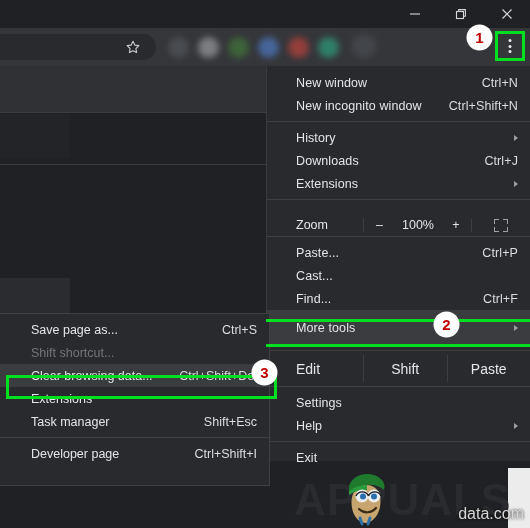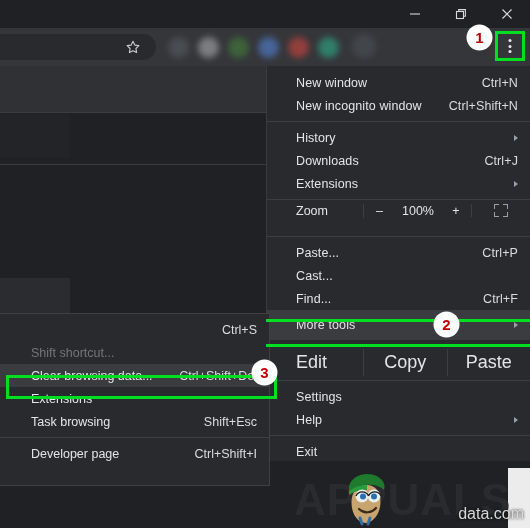--- a/index.html
+++ b/index.html
@@ -137,21 +137,21 @@
     border-top: 3.5px solid transparent;
     border-bottom: 3.5px solid transparent;
   }
   .sep {
     height: 1px; background: #3d3e41; margin: 4px 0;
   }
   .spacer-top { height: 5px; }
 
   
   .zoom-row {
-    height: 28px; display: flex; align-items: flex-start;
+    height: 28px; display: flex; align-items: flex-end;
     font-size: 12.5px; color: #e3e5e8;
   }
   .zoom-label { display: flex; align-items: center; padding-left: 29px; flex: 0 0 96px; }
   .zcell {
     border-left: 1px solid #3d3e41;
     display: flex; align-items: center; justify-content: center;
   }
   .z-minus { flex: 0 0 32px; }
   .z-val   { flex: 0 0 46px; border-left: none; }
   .z-plus  { flex: 0 0 30px; border-left: none; }
@@ -161,34 +161,34 @@
     position: absolute; width: 5px; height: 5px; border: 1.6px solid #9aa0a6;
   }
   .fs-icon .c1 { left:0; top:0; border-right: none; border-bottom: none; }
   .fs-icon .c2 { right:0; top:0; border-left: none; border-bottom: none; }
   .fs-icon .c3 { left:0; bottom:0; border-right: none; border-top: none; }
   .fs-icon .c4 { right:0; bottom:0; border-left: none; border-top: none; }
 
   
   .edit-row {
     height: 27px; display: flex; align-items: stretch;
-    font-size: 18px; color: #e3e5e8; text-align: right;
+    font-size: 14px; color: #e3e5e8; text-align: right;
   }
   .edit-row .e-label {
     flex: 0 0 96px; display: flex; align-items: center; padding-left: 29px;
   }
   .edit-row .e-cell {
     flex: 1; display: flex; align-items: center; justify-content: center;
     border-left: 1px solid #3d3e41;
   }
 
   
   .mi.hl-more {
     background: #3b3c3f;
-    height: 30px;
+    height: 36px;
   }
   .hl-box {
     position: absolute;
     border: 3px solid #00e021;
     pointer-events: none;
   }
   #hl-moretools {
     left: 266px; top: 319px; width: 264px; height: 28px;
     border-left: none; border-right: none;
   }
@@ -387,21 +387,21 @@
     </div>
     <div class="mi hl-more">
       <span class="lbl">More tools</span>
       <span class="arrow"></span>
     </div>
 
     <div class="sep"></div>
 
     <div class="edit-row">
       <div class="e-label">Edit</div>
-      <div class="e-cell">Copy</div>
+      <div class="e-cell">Shift</div>
       <div class="e-cell">Paste</div>
     </div>
 
     <div class="sep"></div>
 
     <div class="mi">
       <span class="lbl">Settings</span>
     </div>
     <div class="mi">
       <span class="lbl">Help</span>
@@ -411,34 +411,35 @@
     <div class="sep"></div>
 
     <div class="mi">
       <span class="lbl">Exit</span>
     </div>
   </div>
 
   <div class="submenu">
     <div class="sub-top-pad"></div>
     <div class="smi">
+      <span>Save page as...</span>
       <span class="acc">Ctrl+S</span>
     </div>
     <div class="smi disabled">
       <span>Shift shortcut...</span>
     </div>
     <div class="smi active">
       <span>Clear browsing data...</span>
       <span class="acc">Ctrl+Shift+Del</span>
     </div>
     <div class="smi">
       <span>Extensions</span>
     </div>
     <div class="smi">
-      <span>Task browsing</span>
+      <span>Task manager</span>
       <span class="acc">Shift+Esc</span>
     </div>
     <div class="sub-sep"></div>
     <div class="smi">
       <span>Developer page</span>
       <span class="acc">Ctrl+Shift+I</span>
     </div>
   </div>
 
   <div class="hl-box" id="hl-moretools"></div>

